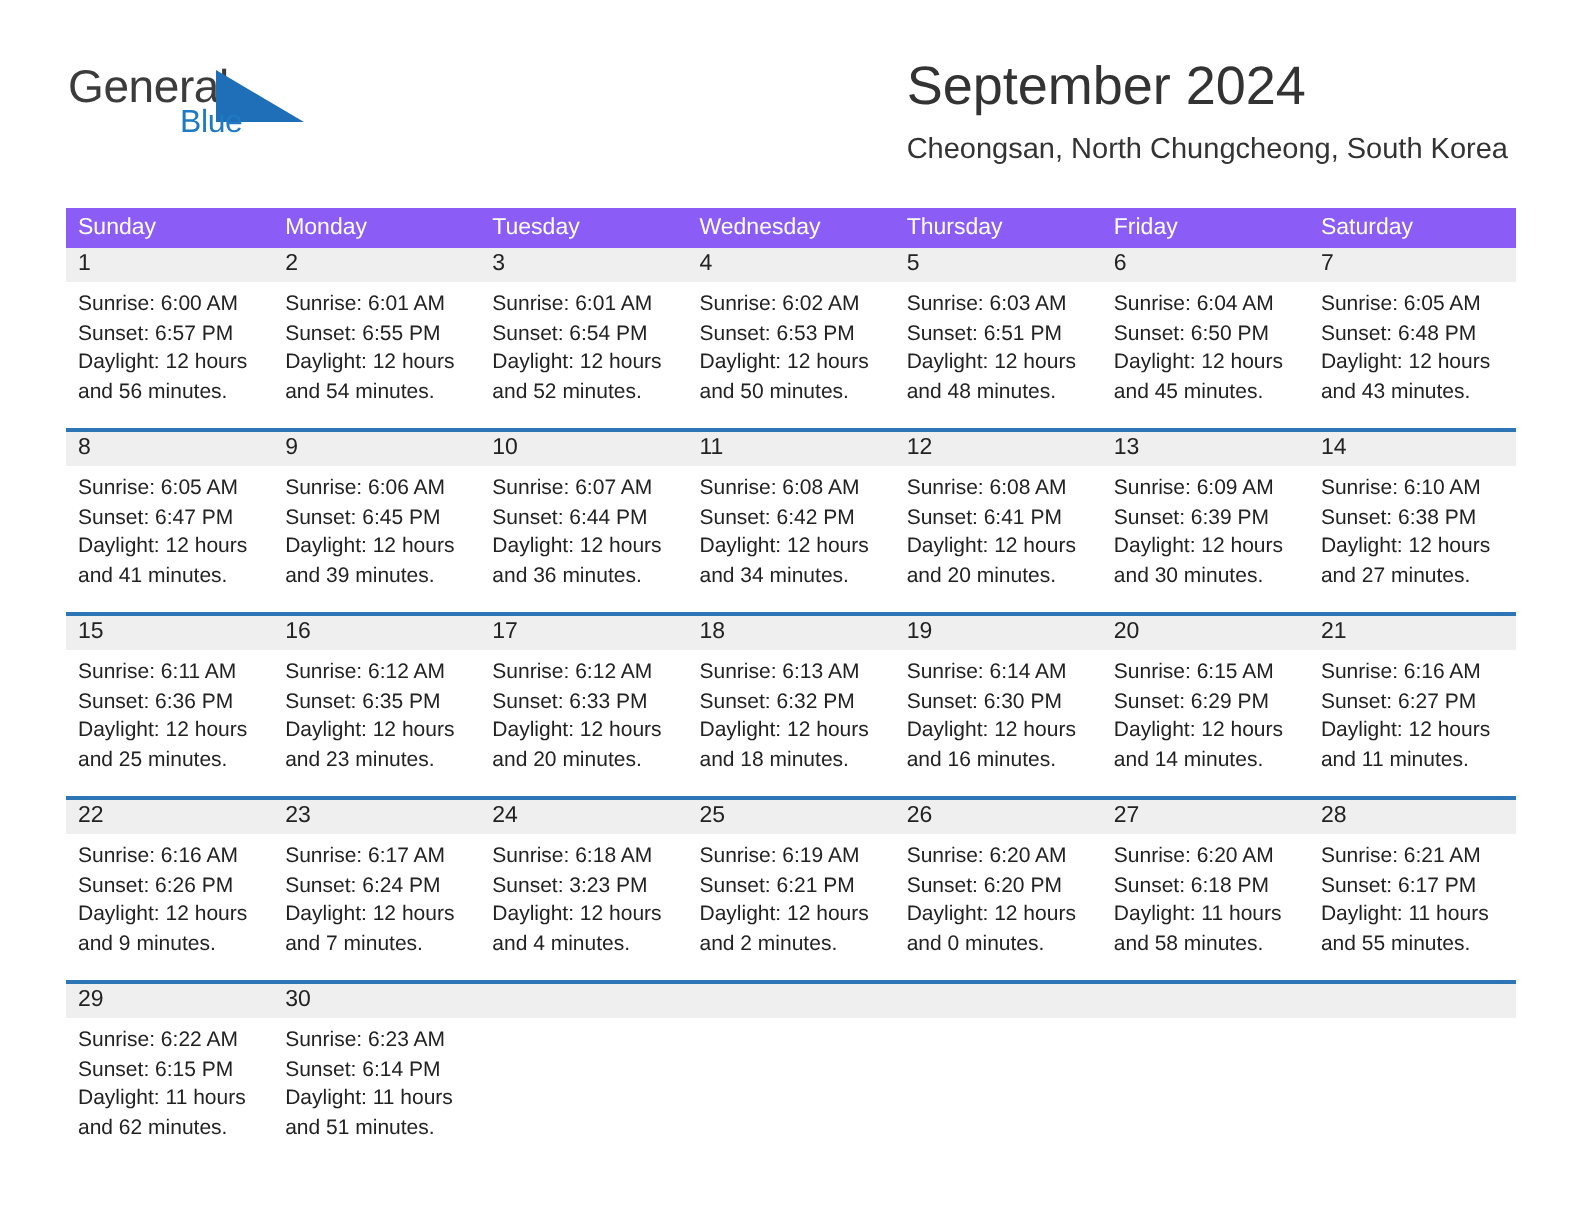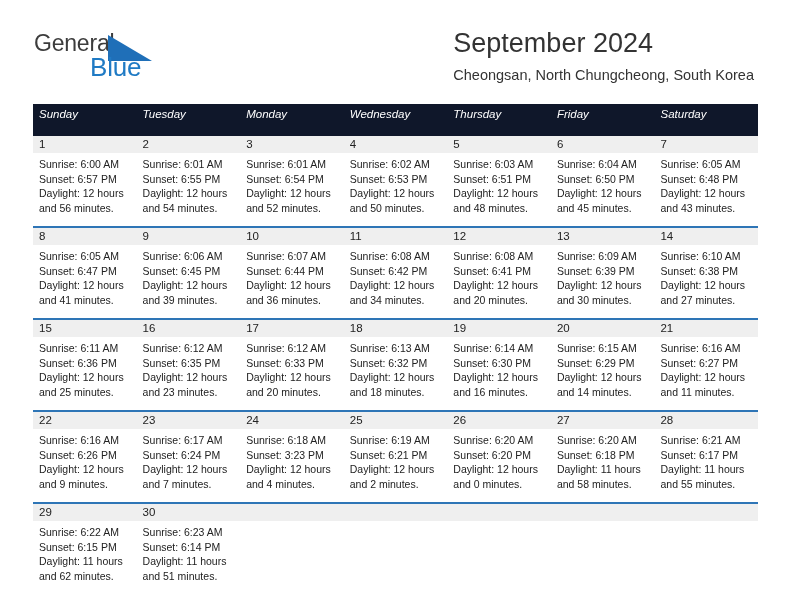--- a/index.html
+++ b/index.html
@@ -40,21 +40,21 @@
   }
   .brand-triangle {
     position: absolute;
     left: 74px;
     top: 3px;
   }
   .brand-blue {
     position: absolute;
     left: 56px;
     top: 22px;
-    font-size: 26px;
+    font-size: 16px;
     color: #1f7ac4;
     letter-spacing: -0.2px;
     line-height: 1;
   }
 
   .title-block {
     position: absolute;
     right: 38px;
     top: 28px;
   }
@@ -73,23 +73,22 @@
 
   
   .calendar {
     position: absolute;
     left: 33px;
     top: 104px;
     width: 725px;
   }
   .weekday-row {
     display: flex;
-    background: #0f172a;
-    height: 32px;
-    font-style: italic;
+    background: #8b5cf6;
+    height: 20px;
   }
   .weekday-cell {
     flex: 1 1 0;
     color: #ffffff;
     font-size: 11.5px;
     line-height: 20px;
     padding-left: 6px;
     box-sizing: border-box;
     white-space: nowrap;
   }
@@ -150,22 +149,22 @@
   <div class="title-block">
     <div class="cal-title">September 2024</div>
     <div class="cal-subtitle">Cheongsan, North Chungcheong, South Korea</div>
   </div>
 
 </div>
 
 <div class="calendar">
   <div class="weekday-row" id="weekday-row">
       <div class="weekday-cell">Sunday</div>
+      <div class="weekday-cell">Monday</div>
       <div class="weekday-cell">Tuesday</div>
-      <div class="weekday-cell">Monday</div>
       <div class="weekday-cell">Wednesday</div>
       <div class="weekday-cell">Thursday</div>
       <div class="weekday-cell">Friday</div>
       <div class="weekday-cell">Saturday</div>
     </div>
   <div id="weeks-container">
       <div class="week-row first">
         <div class="day-cell">
           <div class="day-number-band">
             <div class="day-number">1</div>

